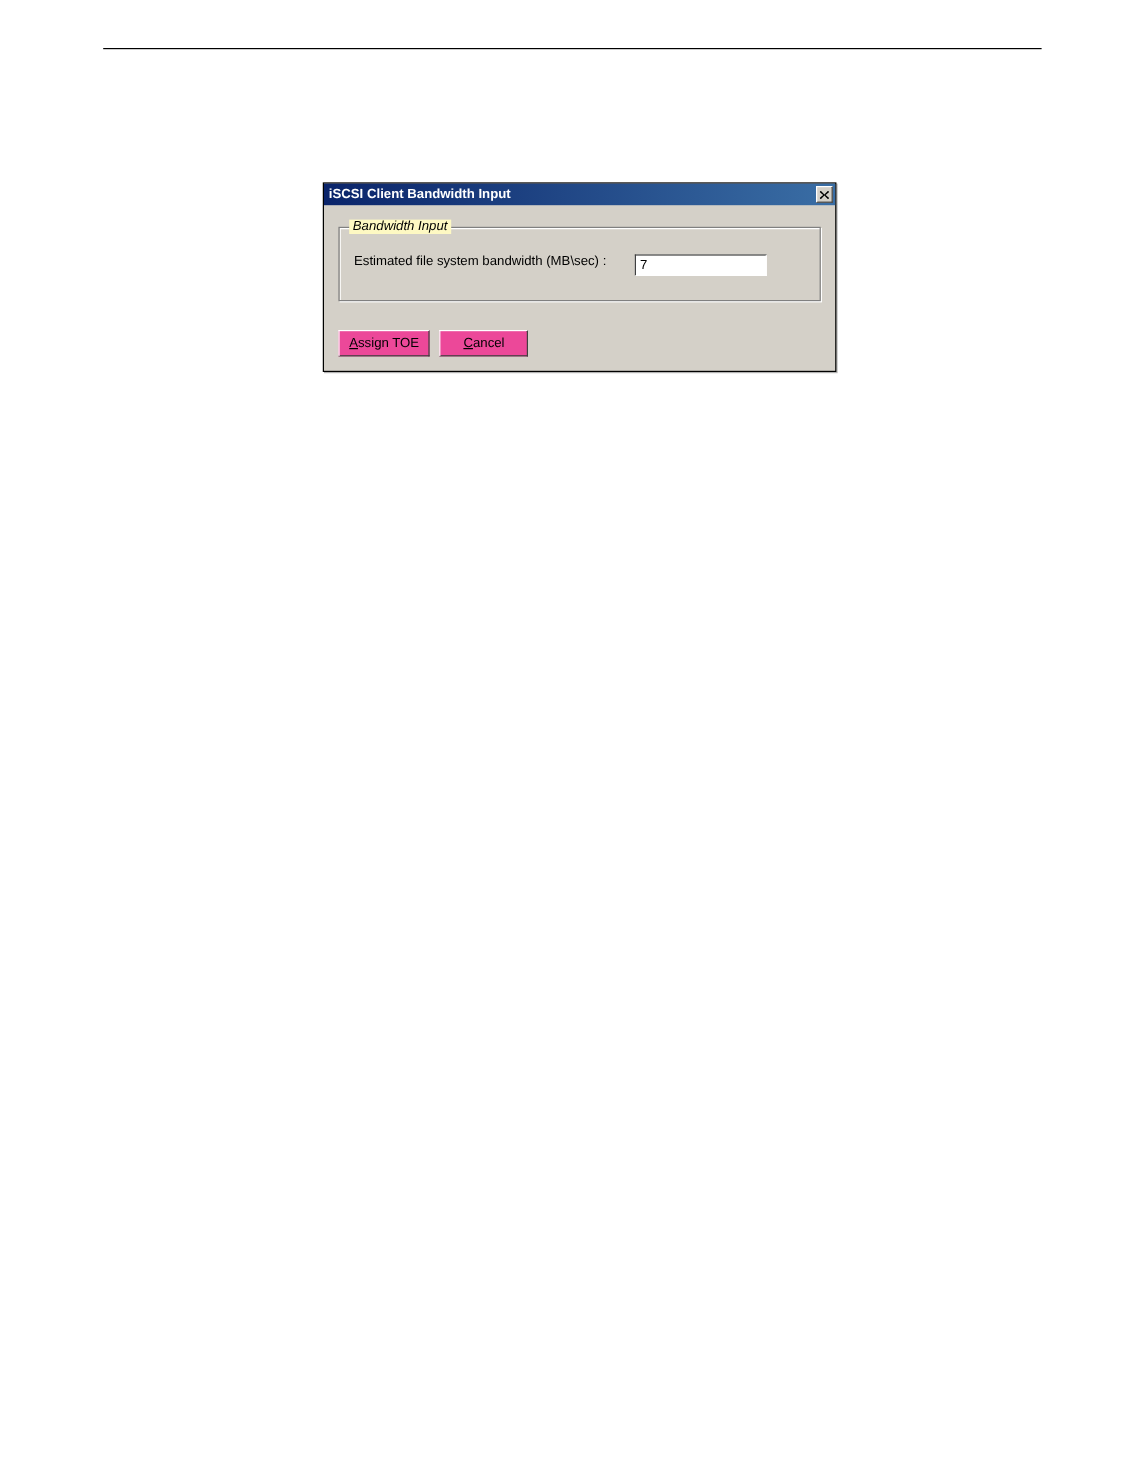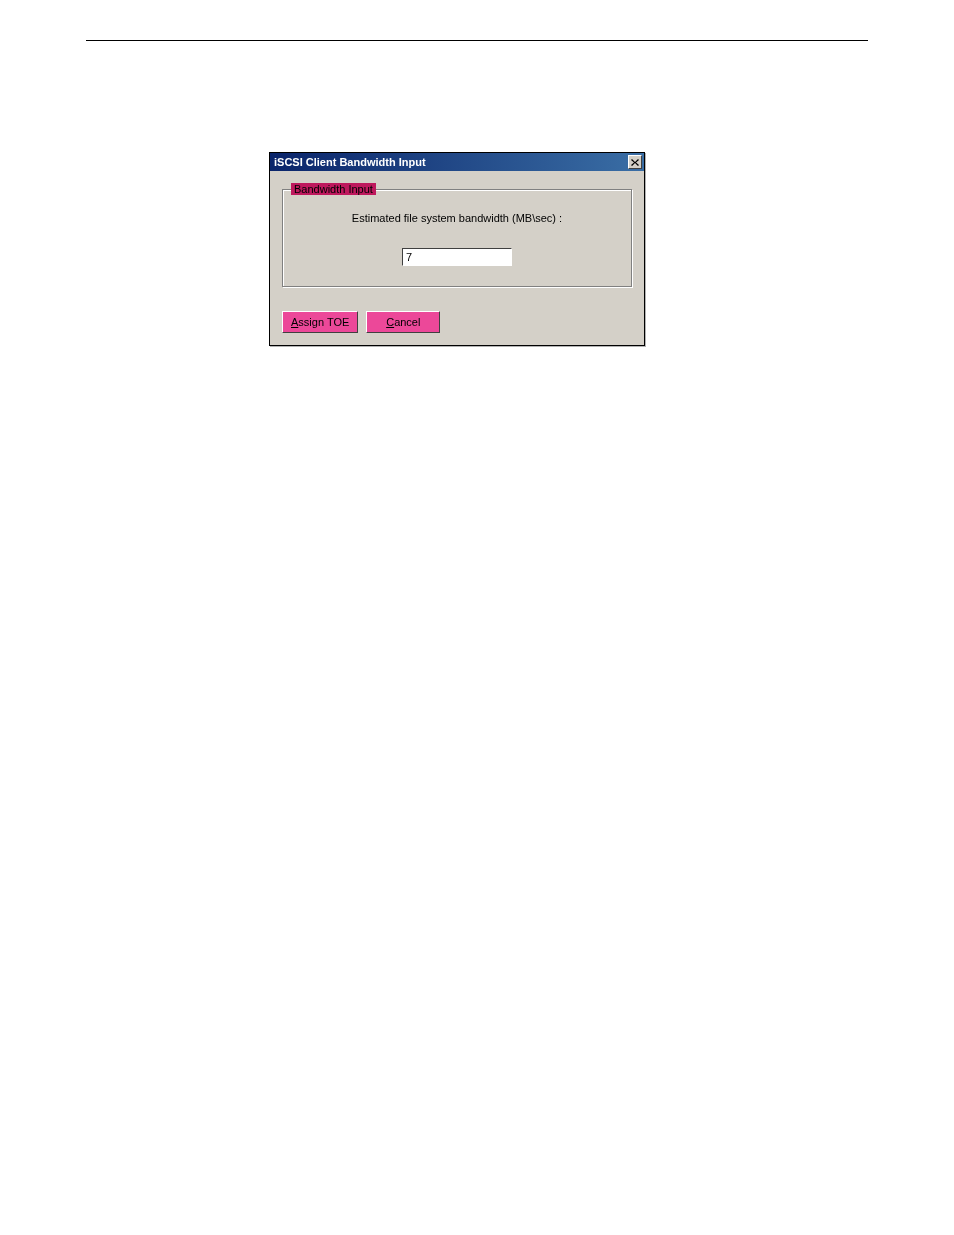--- a/index.html
+++ b/index.html
@@ -19,21 +19,21 @@
       top: 40px;
       left: 86px;
       right: 86px;
       height: 1px;
       background: #000000;
     }
     .dialog {
       position: absolute;
       top: 152px;
       left: 269px;
-      width: 376px;
+      width: 428px;
       background: #d4d0c8;
       border: 1px solid #000000;
       box-shadow: 1px 1px 0 rgba(0,0,0,0.3);
     }
     .titlebar {
       display: flex;
       align-items: center;
       justify-content: space-between;
       background: linear-gradient(to right, #0a246a, #3a6ea5);
       height: 18px;
@@ -70,36 +70,36 @@
       border: 1px solid #808080;
       border-top-color: #808080;
       position: relative;
       padding: 22px 12px 20px 12px;
       box-shadow: inset 1px 1px 0 #ffffff, 1px 1px 0 #ffffff;
     }
     .groupbox-legend {
       position: absolute;
       top: -7px;
       left: 8px;
-      background: #be185d;
+      background: #fef9c3;
       padding: 0 3px;
       font-size: 11px;
       color: #000000;
+      font-style: italic;
     }
     .groupbox-text {
       font-size: 11px;
       color: #000000;
       line-height: 1.25;
       margin-bottom: 22px;
     }
     .field-row {
       display: flex;
-      align-items: center;
+      align-items: flex-start;
       gap: 24px;
-      flex-direction: column;
     }
     .field-label {
       font-size: 11px;
       color: #000000;
       white-space: nowrap;
     }
     .text-input {
       width: 110px;
       height: 18px;
       border-top: 1px solid #404040;

